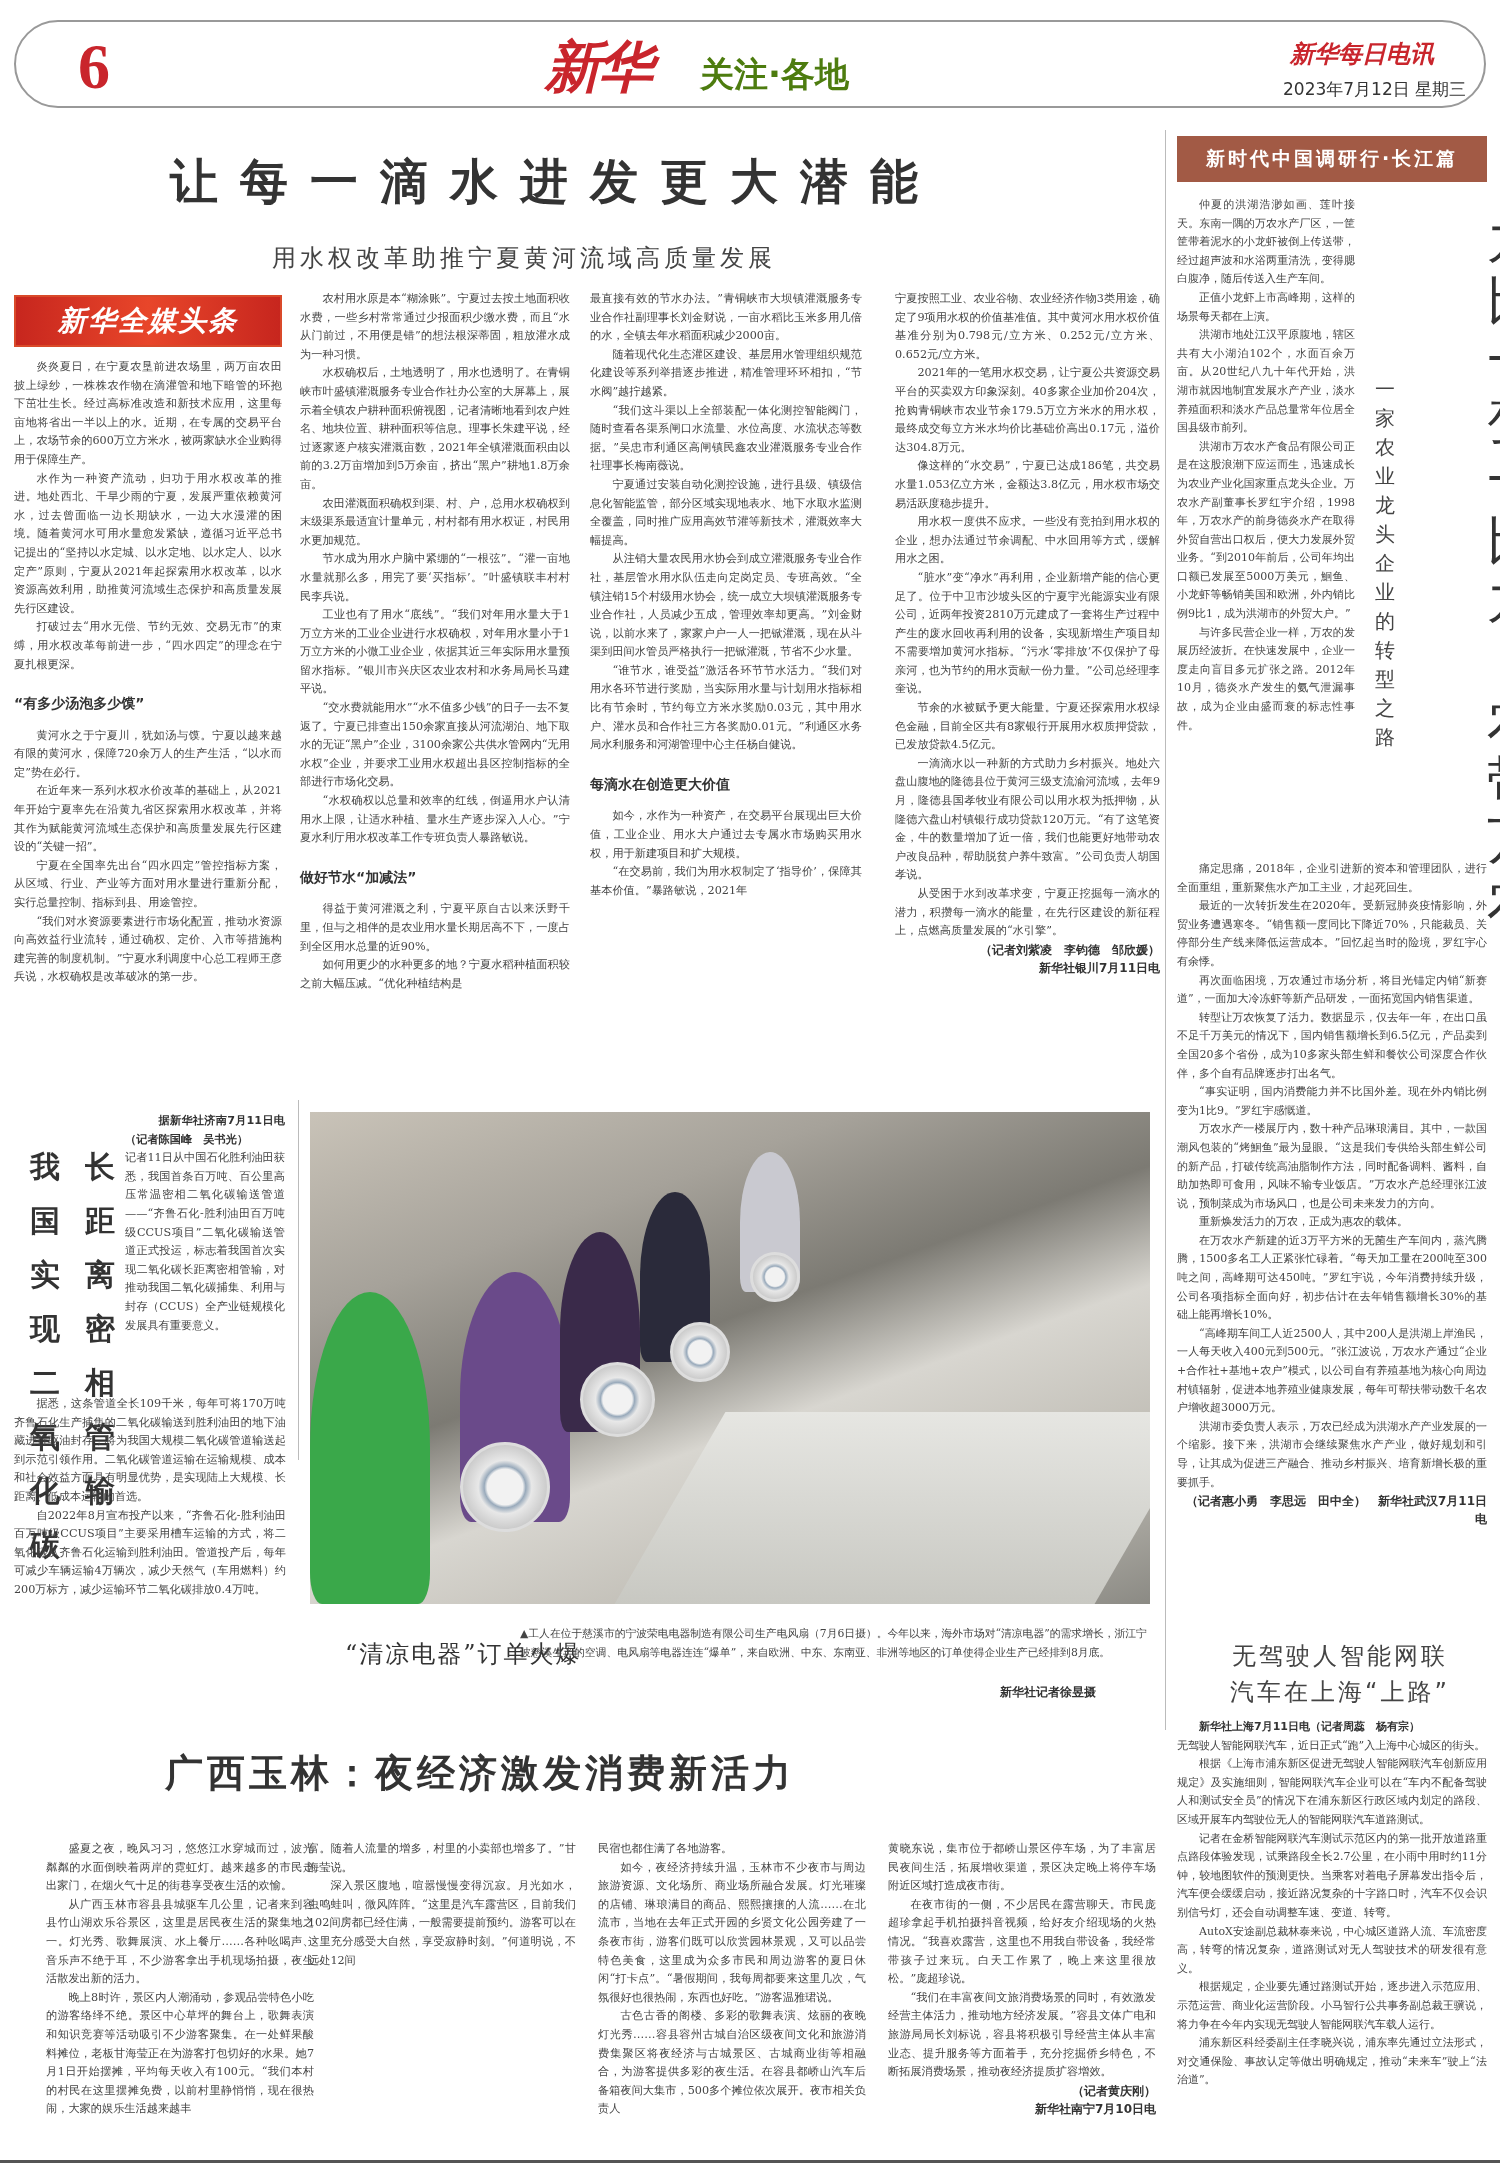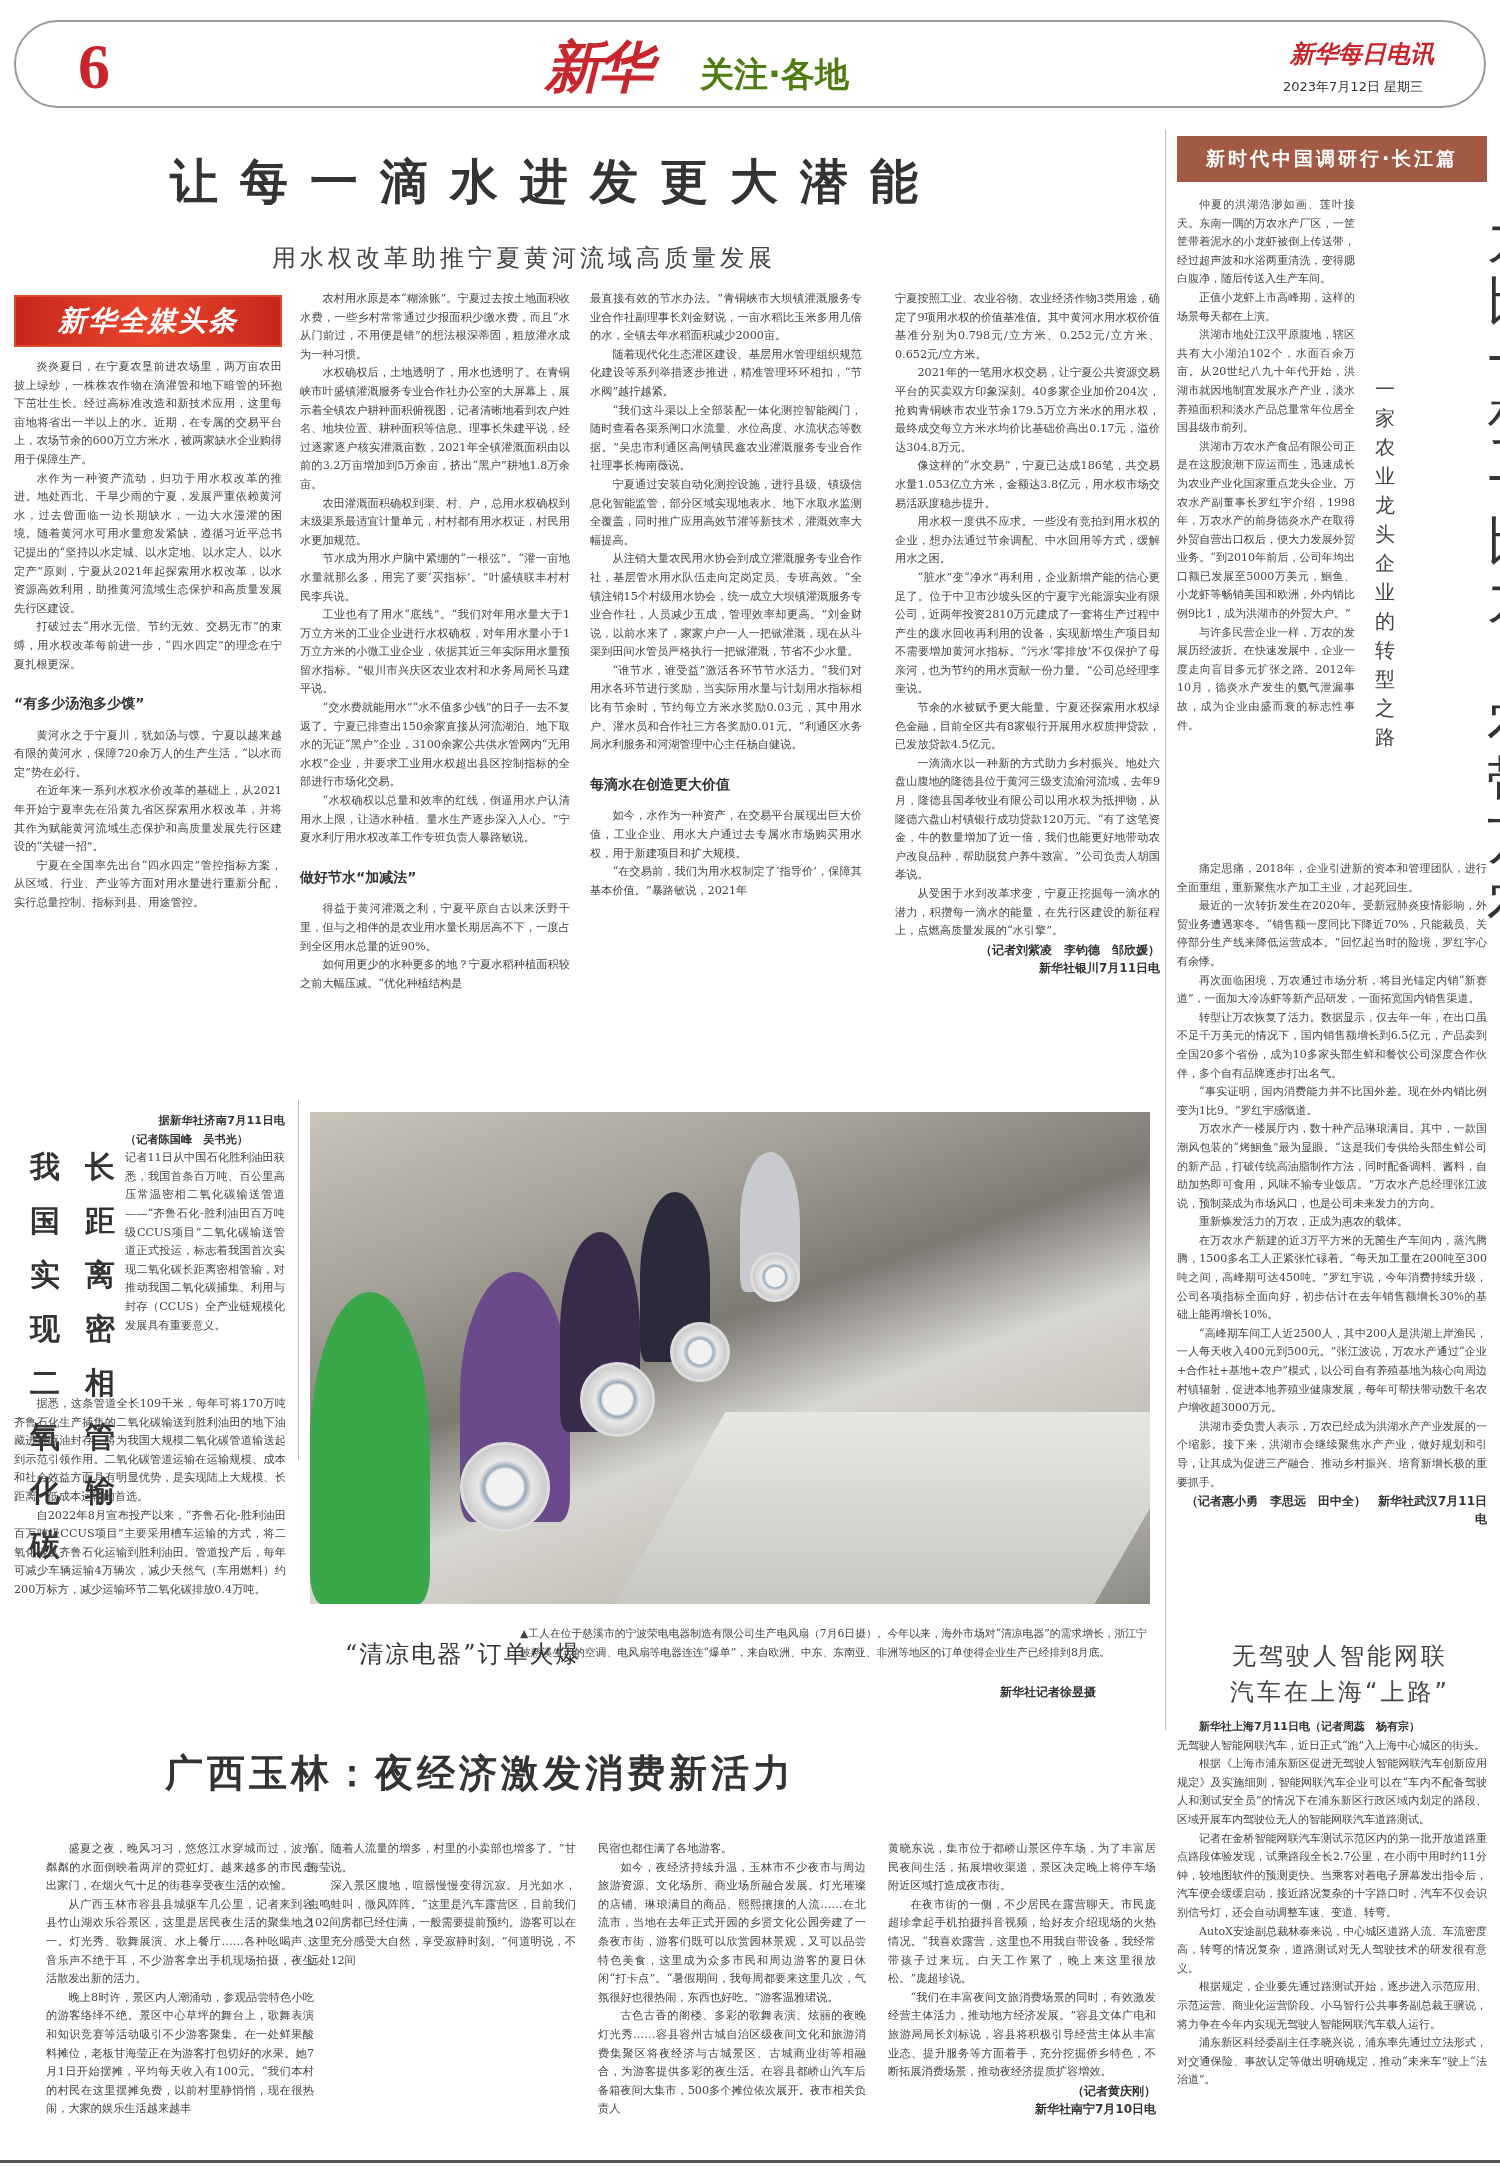--- a/index.html
+++ b/index.html
@@ -3,21 +3,21 @@
 <meta charset="utf-8">
 <style>
   * { box-sizing: border-box; margin: 0; padding: 0; }
   body { width: 1500px; height: 2170px; background: #fff; font-family: "DejaVu Serif", serif; color: #333; position: relative; overflow: hidden; }
   .abs { position: absolute; }
   .masthead { left: 14px; top: 20px; width: 1472px; height: 88px; border: 2px solid #999; border-radius: 44px; background: #fff; }
   .page-num { left: 78px; top: 30px; font-family: "Liberation Serif", serif; font-weight: bold; font-size: 64px; color: #c9252c; }
   .brand { left: 545px; top: 30px; font-family: "DejaVu Serif", serif; font-style: italic; font-weight: bold; font-size: 56px; color: #c9252c; letter-spacing: -4px; }
   .section-title { left: 700px; top: 44px; font-family: "DejaVu Sans", sans-serif; font-weight: bold; font-size: 34px; color: #4d7c0f; margin-top: 8px; }
   .daily-brand { left: 1290px; top: 38px; font-family: "DejaVu Serif", serif; font-weight: bold; font-size: 24px; color: #c9252c; font-style: italic; }
-  .date-line { left: 1283px; top: 78px; font-family: "DejaVu Sans", sans-serif; font-size: 13px; color: #333; }
+  .date-line { left: 1283px; top: 78px; font-family: "DejaVu Sans", sans-serif; font-size: 17px; color: #333; }
   .main-title { left: 170px; top: 150px; font-family: "DejaVu Serif", serif; font-weight: bold; font-size: 48px; letter-spacing: 22px; color: #333; }
   .sub-title { left: 272px; top: 242px; font-family: "DejaVu Sans", sans-serif; font-size: 24px; letter-spacing: 4px; color: #444; }
   .banner-red { left: 14px; top: 295px; width: 268px; height: 52px; background: linear-gradient(90deg,#c7261e,#e8462a,#c7261e); border: 2px solid #d94a2a; display:flex; align-items:center; justify-content:center; }
   .banner-red span { color: #fff; font-family: "DejaVu Sans", sans-serif; font-weight: bold; font-style: italic; font-size: 28px; letter-spacing: 2px; }
   .col { font-size: 11.2px; line-height: 18.6px; color: #444; text-align: justify; }
   .col p { text-indent: 2em; }
   .col h4 { text-align: left; font-family: "DejaVu Sans", sans-serif; font-weight: bold; font-size: 14px; margin: 20px 0 14px; color: #333; }
   .byline { text-align: right; font-family: "DejaVu Sans", sans-serif; font-weight: bold; font-size: 12px; color: #333; line-height: 18px; }
   .series-banner { left: 1177px; top: 136px; width: 310px; height: 46px; background: #a25a45; color: #fff; font-family: "DejaVu Sans", sans-serif; font-weight: bold; font-size: 19px; letter-spacing: 3px; display:flex; align-items:center; justify-content:center; }
   .vert-main { left: 1487px; top: 210px; width: 62px; font-family: "DejaVu Serif", serif; font-size: 52px; line-height: 60px; text-align: left; color: #333; }
@@ -52,20 +52,21 @@
   </div>
 
 <div class="abs col" style="left:14px;top:358px;width:268px;">
   <p>炎炎夏日，在宁夏农垦前进农场里，两万亩农田披上绿纱，一株株农作物在滴灌管和地下暗管的环抱下茁壮生长。经过高标准改造和新技术应用，这里每亩地将省出一半以上的水。近期，在专属的交易平台上，农场节余的600万立方米水，被两家缺水企业购得用于保障生产。</p>
   <p>水作为一种资产流动，归功于用水权改革的推进。地处西北、干旱少雨的宁夏，发展严重依赖黄河水，过去曾面临一边长期缺水，一边大水漫灌的困境。随着黄河水可用水量愈发紧缺，遵循习近平总书记提出的“坚持以水定城、以水定地、以水定人、以水定产”原则，宁夏从2021年起探索用水权改革，以水资源高效利用，助推黄河流域生态保护和高质量发展先行区建设。</p>
   <p>打破过去“用水无偿、节约无效、交易无市”的束缚，用水权改革每前进一步，“四水四定”的理念在宁夏扎根更深。</p>
   <h4>“有多少汤泡多少馍”</h4>
   <p>黄河水之于宁夏川，犹如汤与馍。宁夏以越来越有限的黄河水，保障720余万人的生产生活，“以水而定”势在必行。</p>
   <p>在近年来一系列水权水价改革的基础上，从2021年开始宁夏率先在沿黄九省区探索用水权改革，并将其作为赋能黄河流域生态保护和高质量发展先行区建设的“关键一招”。</p>
   <p>宁夏在全国率先出台“四水四定”管控指标方案，从区域、行业、产业等方面对用水量进行重新分配，实行总量控制、指标到县、用途管控。</p>
+  <p>“我们对水资源要素进行市场化配置，推动水资源向高效益行业流转，通过确权、定价、入市等措施构建完善的制度机制。”宁夏水利调度中心总工程师王彦兵说，水权确权是改革破冰的第一步。</p>
 </div>
 
 <div class="abs col" style="left:300px;top:290px;width:270px;">
   <p>农村用水原是本“糊涂账”。宁夏过去按土地面积收水费，一些乡村常常通过少报面积少缴水费，而且“水从门前过，不用便是错”的想法根深蒂固，粗放灌水成为一种习惯。</p>
   <p>水权确权后，土地透明了，用水也透明了。在青铜峡市叶盛镇灌溉服务专业合作社办公室的大屏幕上，展示着全镇农户耕种面积俯视图，记者清晰地看到农户姓名、地块位置、耕种面积等信息。理事长朱建平说，经过逐家逐户核实灌溉亩数，2021年全镇灌溉面积由以前的3.2万亩增加到5万余亩，挤出“黑户”耕地1.8万余亩。</p>
   <p>农田灌溉面积确权到渠、村、户，总用水权确权到末级渠系最适宜计量单元，村村都有用水权证，村民用水更加规范。</p>
   <p>节水成为用水户脑中紧绷的“一根弦”。“灌一亩地水量就那么多，用完了要‘买指标’。”叶盛镇联丰村村民李兵说。</p>
   <p>工业也有了用水“底线”。“我们对年用水量大于1万立方米的工业企业进行水权确权，对年用水量小于1万立方米的小微工业企业，依据其近三年实际用水量预留水指标。”银川市兴庆区农业农村和水务局局长马建平说。</p>
   <p>“交水费就能用水”“水不值多少钱”的日子一去不复返了。宁夏已排查出150余家直接从河流湖泊、地下取水的无证“黑户”企业，3100余家公共供水管网内“无用水权”企业，并要求工业用水权超出县区控制指标的全部进行市场化交易。</p>
   <p>“水权确权以总量和效率的红线，倒逼用水户认清用水上限，让适水种植、量水生产逐步深入人心。”宁夏水利厅用水权改革工作专班负责人暴路敏说。</p>

